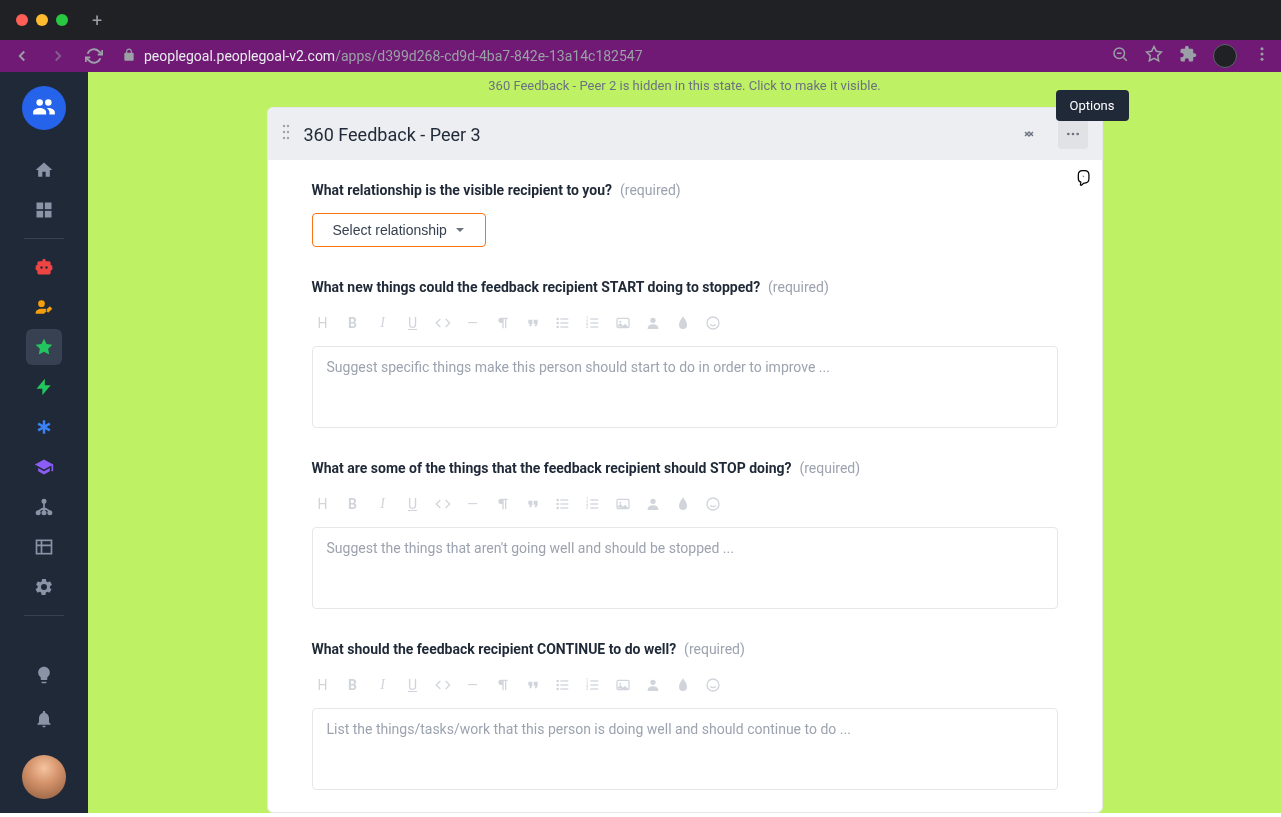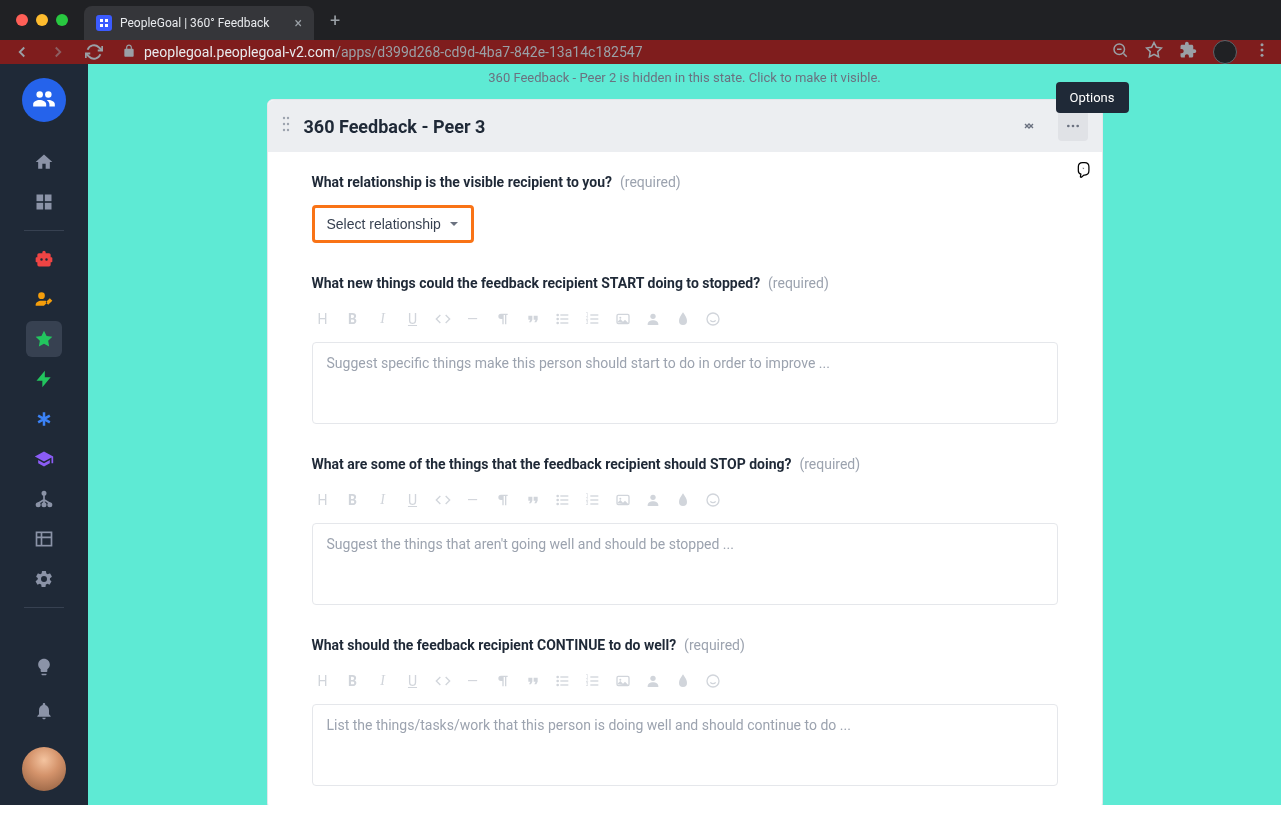--- a/index.html
+++ b/index.html
@@ -13,21 +13,21 @@
   .wc-close { background: #ff5f57; }
   .wc-min { background: #febc2e; }
   .wc-max { background: #28c840; }
   .tab { background: #35363a; height: 34px; display: flex; align-items: center; padding: 0 12px; border-radius: 8px 8px 0 0; gap: 8px; margin-top: 6px; min-width: 230px; }
   .tab-favicon { width: 16px; height: 16px; background: #3b5bff; border-radius: 3px; display: flex; align-items: center; justify-content: center; }
   .tab-favicon svg { width: 10px; height: 10px; }
   .tab-title { color: #e8eaed; font-size: 12px; flex: 1; white-space: nowrap; overflow: hidden; text-overflow: ellipsis; }
   .tab-close { color: #9aa0a6; font-size: 14px; cursor: pointer; }
   .new-tab { color: #9aa0a6; font-size: 18px; padding: 4px 8px; cursor: pointer; }
   
-  .toolbar { height: 24px; background: #7f1d1d; display: flex; align-items: center; padding: 0 10px; gap: 12px; }
+  .toolbar { height: 32px; background: #701a75; display: flex; align-items: center; padding: 0 10px; gap: 12px; }
   .nav-btn { color: #9aa0a6; cursor: pointer; display: flex; align-items: center; justify-content: center; width: 24px; height: 24px; }
   .nav-btn svg { width: 18px; height: 18px; }
   .url-bar { flex: 1; display: flex; align-items: center; gap: 8px; color: #9aa0a6; font-size: 14px; padding: 0 4px; }
   .lock-icon { color: #9aa0a6; }
   .url-host { color: #e8eaed; }
   .url-path { color: #9aa0a6; }
   .toolbar-right { display: flex; align-items: center; gap: 16px; color: #9aa0a6; }
   .toolbar-right svg { width: 18px; height: 18px; }
   .profile-avatar { width: 24px; height: 24px; border-radius: 50%; background: #202124; border: 1px solid #5f6368; }
   
@@ -52,77 +52,65 @@
   .side-item.grad { color: #8b5cf6; }
   .side-item.network { color: #8b93a7; }
   .side-item.table { color: #8b93a7; }
   .side-item.gear { color: #8b93a7; }
   .side-item.bulb { color: #8b93a7; }
   .side-item.bell { color: #8b93a7; }
   .sidebar-bottom { margin-top: auto; display: flex; flex-direction: column; align-items: center; gap: 8px; }
   .sidebar-avatar { width: 44px; height: 44px; border-radius: 50%; background: radial-gradient(circle at 50% 30%, #f4c4a0 0%, #d4936b 40%, #8b5a3c 100%); margin-top: 10px; }
   
   
-  .main { flex: 1; background: #5eead4; overflow-y: auto; position: relative; }
+  .main { flex: 1; background: #bef264; overflow-y: auto; position: relative; }
   .hidden-banner { text-align: center; color: #6b7280; font-size: 13px; padding: 6px 0 14px; }
   
   .card { width: 836px; margin: 0 auto; border: 1px solid #e5e7eb; border-radius: 6px; background: #fff; }
   .card-header { background: #eceef1; height: 52px; display: flex; align-items: center; padding: 0 14px; border-radius: 6px 6px 0 0; gap: 14px; position: relative; }
   .drag-handle { color: #9ca3af; cursor: grab; }
-  .card-title { font-size: 18px; font-weight: 700; color: #1f2937; flex: 1; }
+  .card-title { font-size: 18px; font-weight: 400; color: #1f2937; flex: 1; }
   .card-action { width: 30px; height: 30px; display: flex; align-items: center; justify-content: center; color: #6b7280; cursor: pointer; border-radius: 4px; }
   .card-action.hover { background: #e0e2e6; }
   .card-action svg { width: 16px; height: 16px; }
   
   
   .tooltip { position: absolute; top: -18px; right: -27px; background: #1f2937; color: #fff; font-size: 13px; padding: 8px 14px; border-radius: 4px; white-space: nowrap; z-index: 10; }
   
   
   .cursor { position: absolute; top: 60px; right: 7px; z-index: 20; pointer-events: none; }
   .cursor svg { width: 20px; height: 20px; }
   
   .card-body { padding: 20px 44px; }
   .question-block { margin-bottom: 30px; }
   .question-label { font-size: 14px; font-weight: 700; color: #1f2937; display: inline; }
   .required-tag { font-size: 14px; color: #9ca3af; margin-left: 4px; font-weight: 400; }
   
   .select-wrap { margin-top: 14px; }
-  .select-btn { display: inline-flex; align-items: center; gap: 8px; border: 3px solid #f97316; background: #fff; padding: 8px 12px; border-radius: 4px; font-size: 14px; color: #374151; cursor: pointer; }
+  .select-btn { display: inline-flex; align-items: center; gap: 8px; border: 1px solid #f97316; background: #fff; padding: 8px 20px; border-radius: 4px; font-size: 14px; color: #374151; cursor: pointer; }
   .select-btn svg { width: 10px; height: 10px; color: #6b7280; }
   
   .rte-toolbar { display: flex; align-items: center; gap: 12px; margin-top: 14px; padding: 4px 2px; color: #d1d5db; }
   .rte-btn { font-size: 14px; cursor: pointer; display: flex; align-items: center; justify-content: center; width: 18px; height: 18px; }
   .rte-btn svg { width: 16px; height: 16px; }
   .rte-btn.bold-br { font-weight: 700; }
   .rte-btn.italic-sr { font-style: italic; font-family: serif; }
   .rte-btn.under-r { text-decoration: underline; }
   
   .rte-textarea { margin-top: 10px; border: 1px solid #e5e7eb; border-radius: 4px; min-height: 82px; padding: 12px 14px; font-size: 14px; color: #9ca3af; }
 </style>
 </head>
 <body>
 
 <div class="browser-chrome">
   <div class="tab-strip">
     <div class="window-controls">
       <div class="wc wc-close"></div>
       <div class="wc wc-min"></div>
       <div class="wc wc-max"></div>
-    </div>
-    <div class="tab">
-      <div class="tab-favicon">
-        <svg viewBox="0 0 10 10">
-            <rect x="1" y="1" width="3" height="3" fill="#fff"></rect>
-            <rect x="6" y="1" width="3" height="3" fill="#fff"></rect>
-            <rect x="1" y="6" width="3" height="3" fill="#fff"></rect>
-            <rect x="6" y="6" width="3" height="3" fill="#fff"></rect>
-          </svg>
-      </div>
-      <span class="tab-title">PeopleGoal | 360° Feedback</span>
-      <span class="tab-close">×</span>
     </div>
     <span class="new-tab">+</span>
   </div>
   <div class="toolbar">
     <div class="nav-btn">
       <svg viewBox="0 0 24 24" fill="none" stroke="currentColor" stroke-width="2.5">
           <path d="M15 18l-6-6 6-6"></path>
         </svg>
     </div>
     <div class="nav-btn" style="opacity:.5">

